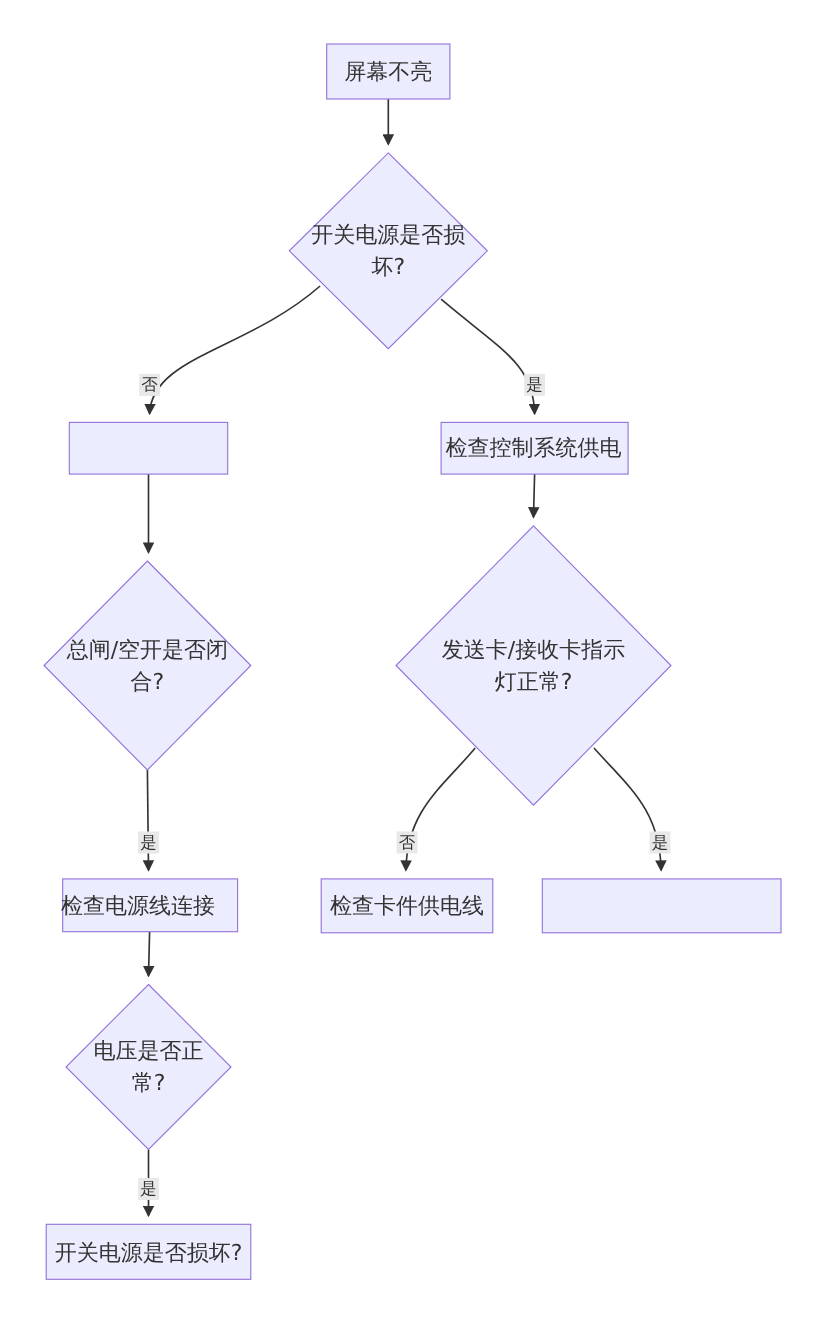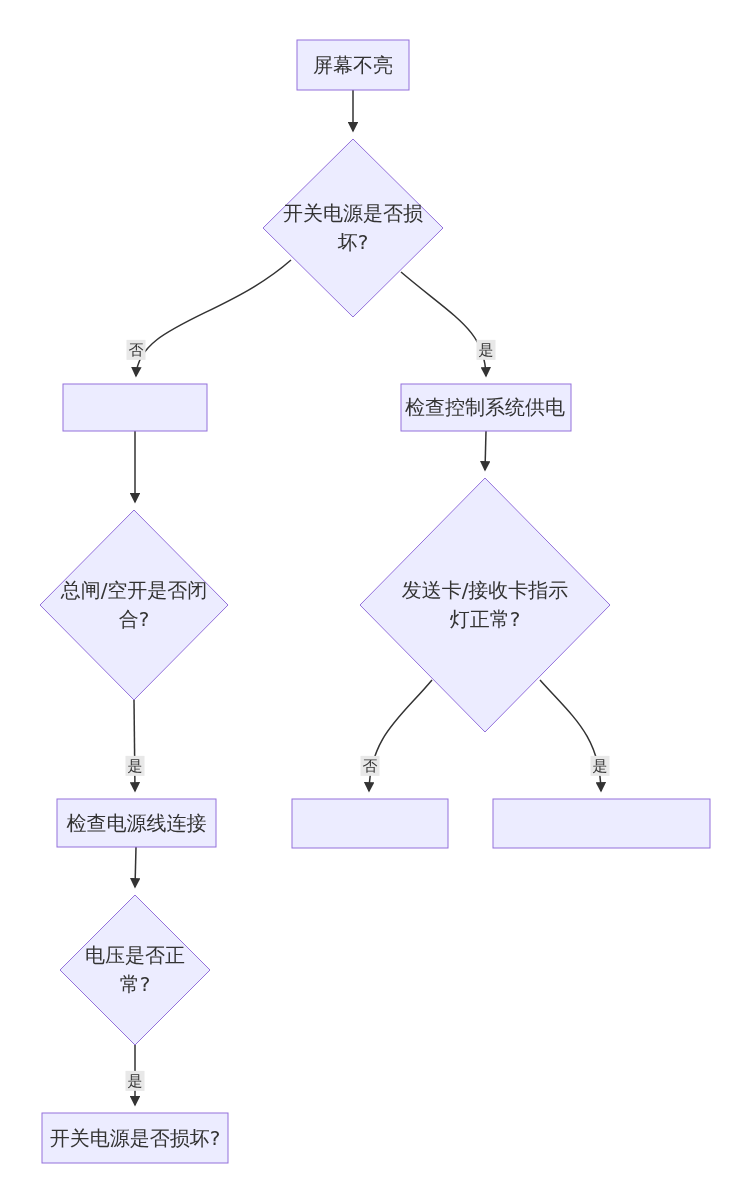--- a/index.html
+++ b/index.html
@@ -106,36 +106,39 @@
 
 
   <div class="node-label" style="left:401px;top:384px;width:168px;height:47px">
     <span>检查控制系统供电</span>
   </div>
 
   <div class="node-label" style="left:40px;top:510px;width:188px;height:190px">
     <span style="width:160px">总闸/空开是否闭合?</span>
   </div>
 
-  <div class="node-label" style="left:57px;top:799px;width:159px;height:48px">
+  <div class="node-label" style="left:46px;top:799px;width:159px;height:48px">
     <span>检查电源线连接</span>
   </div>
 
   <div class="node-label" style="left:60px;top:895px;width:150px;height:150px">
     <span style="width:120px">电压是否正常?</span>
   </div>
 
   <div class="node-label" style="left:360px;top:478px;width:250px;height:254px">
     <span style="width:168px">发送卡/接收卡指示灯正常?</span>
   </div>
 
   <div class="node-label" style="left:42px;top:1113px;width:186px;height:50px">
     <span>开关电源是否损坏?</span>
   </div>
 
+  <div class="node-label" style="left:292px;top:799px;width:156px;height:49px">
+    <span>检查卡件供电线</span>
+  </div>
 
 
   <span class="edge-label" style="left:136px;top:350px">否</span>
   <span class="edge-label" style="left:486px;top:350px">是</span>
   <span class="edge-label" style="left:135px;top:766px">是</span>
   <span class="edge-label" style="left:135px;top:1081px">是</span>
   <span class="edge-label" style="left:370px;top:766px">否</span>
   <span class="edge-label" style="left:600px;top:766px">是</span>
 
 </div>

